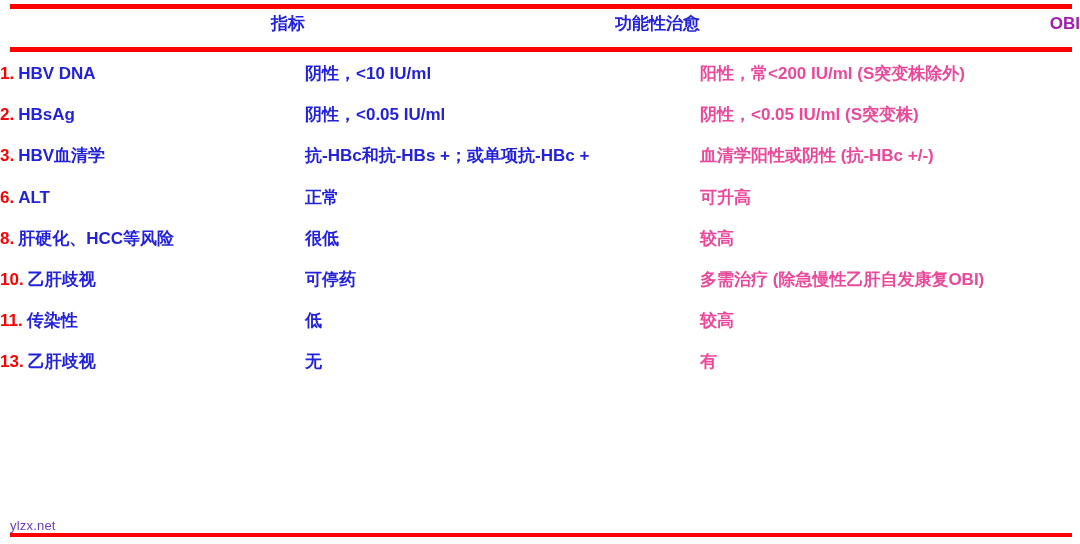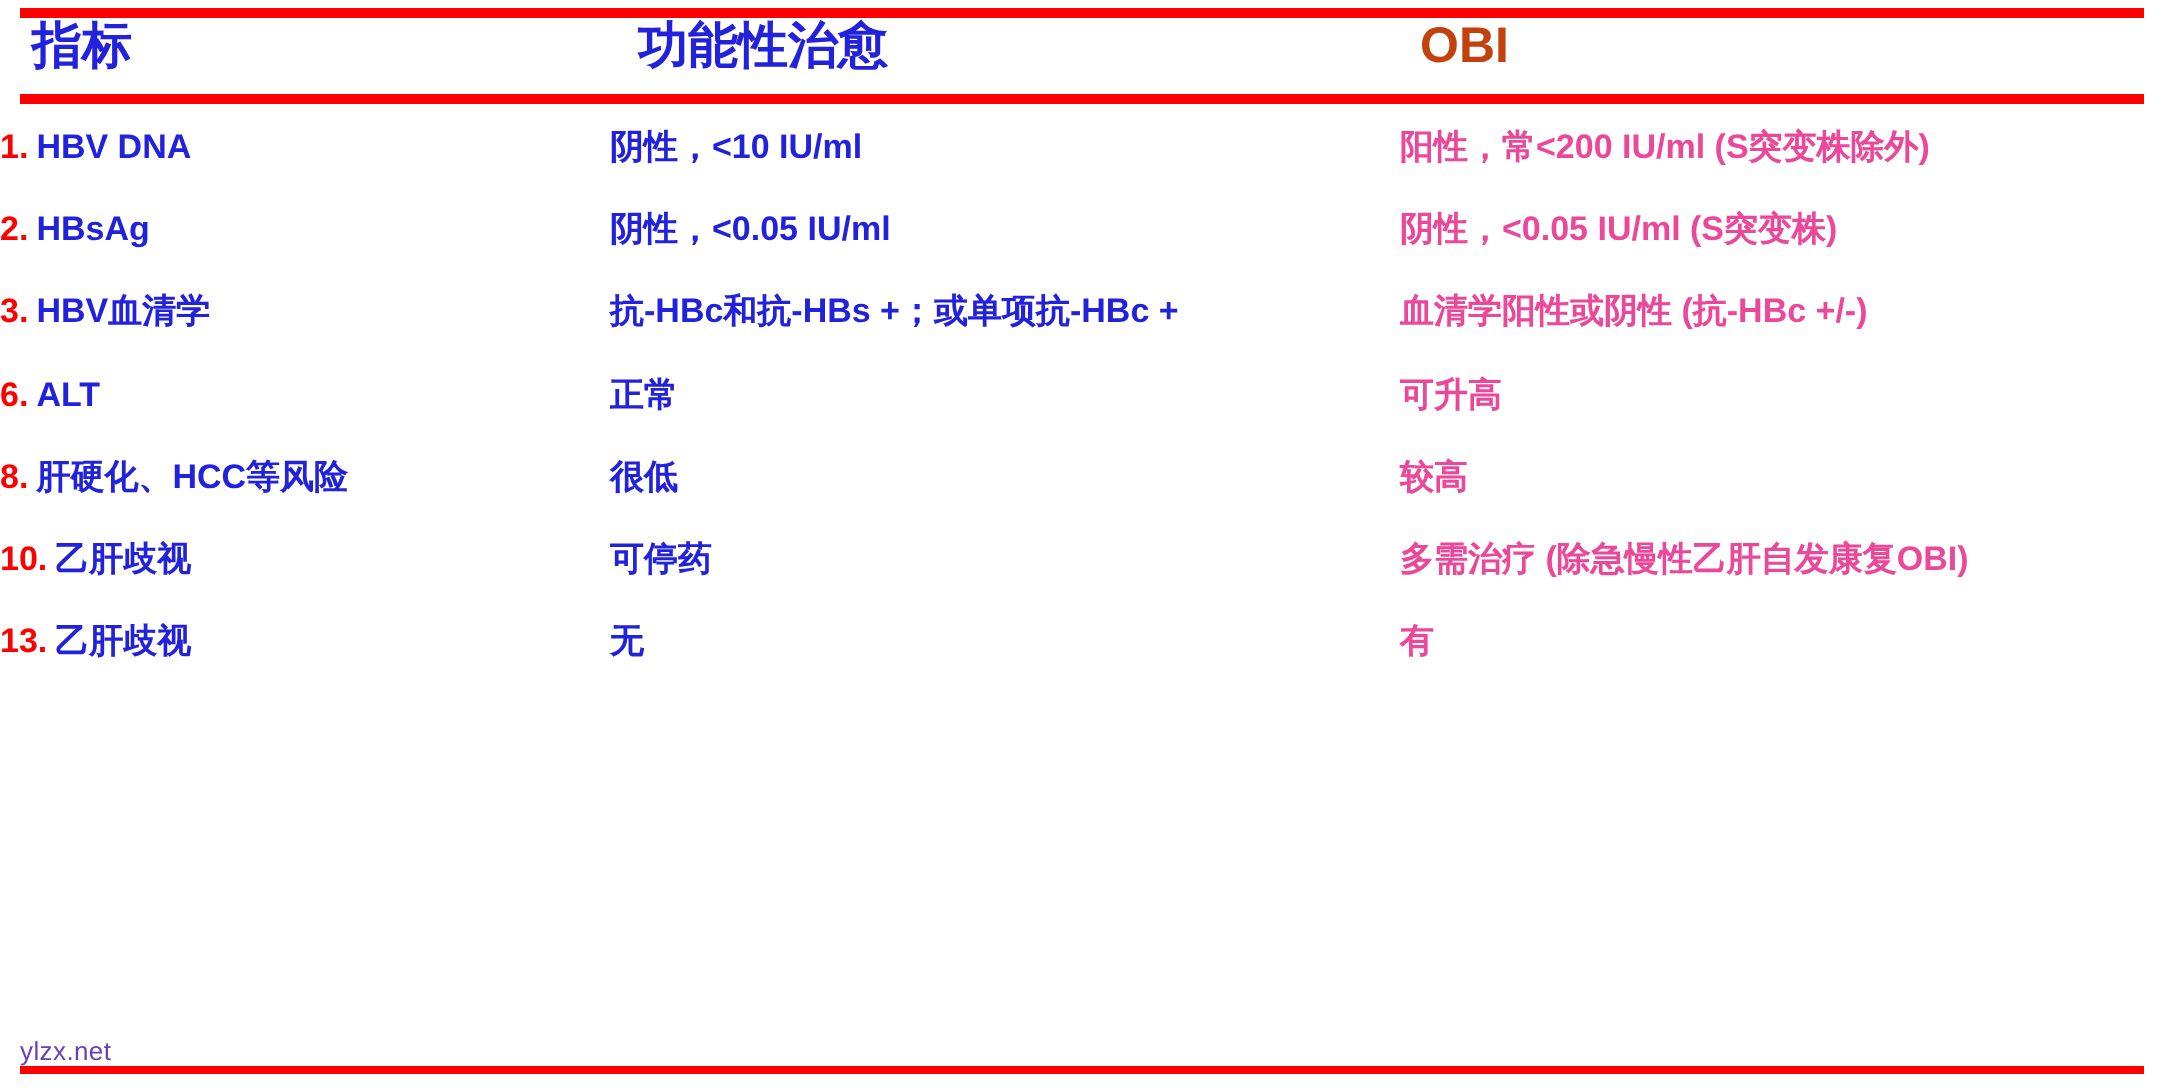--- a/index.html
+++ b/index.html
@@ -54,28 +54,29 @@
     vertical-align: middle;
     padding: 0;
     border: none;
     white-space: nowrap;
     font-weight: bold;
   }
 
   
   tr.head-row { height: 47px; }
   tr.head-row th {
-    font-size: 25px;
+    font-size: 17px;
     padding-left: 14px;
     height: 47px;
     line-height: 47px;
+    text-align: right;
   }
   tr.head-row th.h-metric { color: #2222dd; padding-left: 16px; }
   tr.head-row th.h-cure   { color: #2222dd; padding-left: 14px; }
-  tr.head-row th.h-obi    { color: #c2410c; padding-left: 10px; margin-top: 28px; }
+  tr.head-row th.h-obi    { color: #a21caf; padding-left: 10px; margin-top: 28px; }
 
   
   tr.rule-gap { height: 6px; }
   tr.rule-gap td { height: 6px; font-size: 0; line-height: 0; }
 
   
   tr.data-row { height: 41.2px; }
   tr.data-row td {
     height: 41.2px;
     font-size: 17px;
@@ -162,20 +163,25 @@
           <td class="cell-metric"><span class="idx">8.</span><span class="lbl">肝硬化、HCC等风险</span></td>
           <td class="cell-cure">很低</td>
           <td class="cell-obi">较高</td>
         </tr>
         <tr class="data-row">
           <td class="cell-metric"><span class="idx">10.</span><span class="lbl">乙肝歧视</span></td>
           <td class="cell-cure">可停药</td>
           <td class="cell-obi">多需治疗 (除急慢性乙肝自发康复OBI)</td>
         </tr>
         <tr class="data-row">
+          <td class="cell-metric"><span class="idx">11.</span><span class="lbl">传染性</span></td>
+          <td class="cell-cure">低</td>
+          <td class="cell-obi">较高</td>
+        </tr>
+        <tr class="data-row">
           <td class="cell-metric"><span class="idx">13.</span><span class="lbl">乙肝歧视</span></td>
           <td class="cell-cure">无</td>
           <td class="cell-obi">有</td>
         </tr>
       </tbody>
   </table>
 
   <div id="watermark">ylzx.net</div>
 
 </div>

